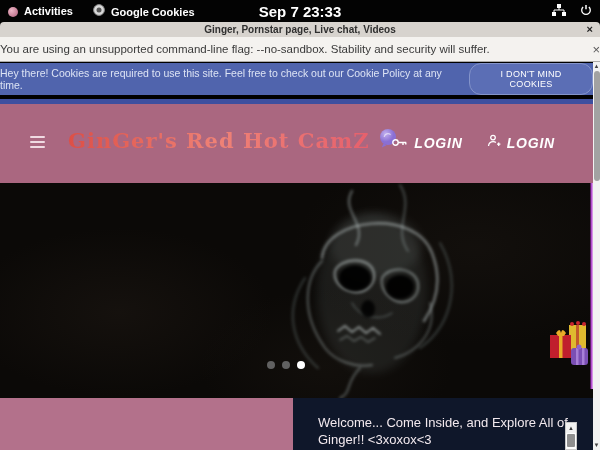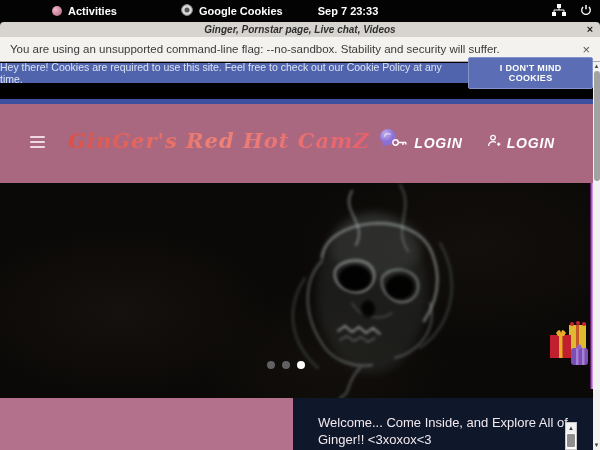--- a/index.html
+++ b/index.html
@@ -2,50 +2,50 @@
 <html><head>
 <meta charset="utf-8">
 <style>
   html,body{margin:0;padding:0;}
   body{width:600px;height:450px;position:relative;overflow:hidden;background:#000;
        font-family:"Liberation Sans", sans-serif;}
   
   .topbar{position:absolute;top:0;left:0;width:600px;height:22px;background:#030303;
           display:flex;align-items:center;color:#fff;}
   .topbar .left{display:flex;align-items:center;gap:20px;padding-left:8px;}
-  .tb-item{display:flex;align-items:center;gap:6px;font-size:11px;font-weight:bold;cursor:pointer;margin-left:44px;}
+  .tb-item{display:flex;align-items:flex-end;gap:6px;font-size:11px;font-weight:bold;cursor:pointer;}
   .act-dot{width:10px;height:10px;border-radius:50%;
            background:radial-gradient(circle at 35% 35%, #eeb7c6, #b05e7c);}
-  .clock{position:absolute;left:50%;transform:translateX(-50%);font-size:11px;font-weight:bold;margin-left:48px;}
+  .clock{position:absolute;left:50%;transform:translateX(-50%);font-size:15px;font-weight:bold;}
   .topbar .right{position:absolute;right:8px;display:flex;align-items:center;gap:14px;}
   
   .titlebar{position:absolute;top:22px;left:0;width:600px;height:15px;background:#d7d3ce;
             border-radius:4px 4px 0 0;display:flex;align-items:center;justify-content:center;
-            font-size:10px;font-weight:bold;color:#2f2f2f;font-style:italic;}
+            font-size:10px;font-weight:bold;color:#2f2f2f;}
   .titlebar .close{position:absolute;right:7px;top:0;font-size:11px;color:#222;cursor:pointer;
                    line-height:15px;font-weight:bold;}
   
   .infobar{position:absolute;top:37px;left:0;width:600px;height:25px;background:#f4f2ef;
            border-bottom:1px solid #adaba8;display:flex;align-items:center;
-           padding:0 10px;box-sizing:border-box;font-size:11.5px;color:#3a3a3a;}
+           padding:0 0;box-sizing:border-box;font-size:11.5px;color:#3a3a3a;}
   .infobar .close{margin-left:auto;color:#5a5a5a;font-size:13px;cursor:pointer;}
   
-  .cookiebar{position:absolute;top:63px;left:0;width:593px;height:20px;background:#5064ad;
+  .cookiebar{position:absolute;top:63px;left:0;width:593px;height:32px;background:#5064ad;
              display:flex;align-items:center;justify-content:center;gap:16px;
              color:#dce3f4;font-size:10.5px;}
   .cookie-btn{background:#5b6eb5;border:1px solid #8494ca;color:#fff;font-size:9px;
-              font-weight:bold;letter-spacing:.3px;padding:5px 9px;cursor:pointer;
-              font-family:"Liberation Sans", sans-serif;border-radius:2px;}
+              font-weight:normal;letter-spacing:.3px;padding:5px 9px;cursor:pointer;
+              font-family:"Liberation Sans", sans-serif;border-radius:12px;}
   .navystrip{position:absolute;top:99px;left:0;width:593px;height:5px;background:#3d4f9f;}
   
   .siteheader{position:absolute;top:104px;left:0;width:593px;height:79px;background:#aa6780;}
   .hamburger{position:absolute;left:30px;top:32px;width:15px;cursor:pointer;}
   .hamburger i{display:block;height:2px;background:#f0dae2;margin-bottom:3px;border-radius:1px;}
   .logo{position:absolute;left:68px;top:24px;display:flex;align-items:center;gap:8px;cursor:pointer;}
-  .logo-text{font-family:"DejaVu Serif", serif;font-style:italic;font-weight:bold;
+  .logo-text{font-family:"DejaVu Serif", serif;font-weight:bold;
              font-size:21px;letter-spacing:1px;
              background:linear-gradient(90deg,#dd4f46,#ef8276,#e6606c);
              -webkit-background-clip:text;background-clip:text;color:transparent;}
   .hdr-right{position:absolute;right:38px;top:30px;display:flex;gap:24px;}
   .hdr-btn{display:flex;align-items:center;gap:6px;color:#fff;font-size:14px;font-weight:bold;
            font-style:italic;letter-spacing:.8px;cursor:pointer;}
   
   .hero{position:absolute;top:183px;left:0;width:593px;height:215px;background:#0b0907;overflow:hidden;}
   .hero-tex{position:absolute;inset:0;
       background:

